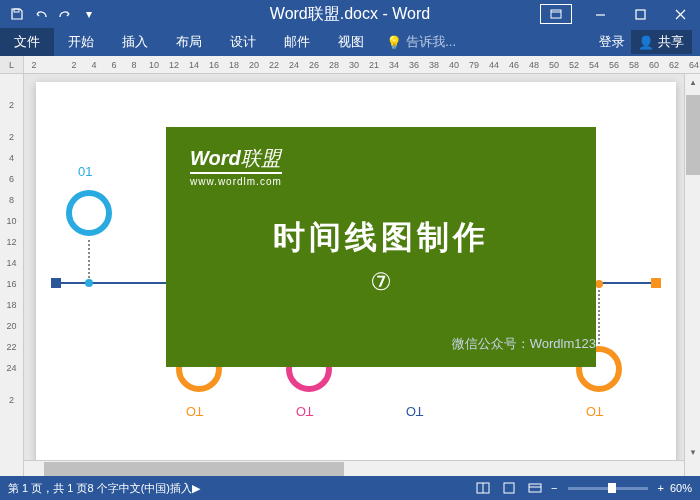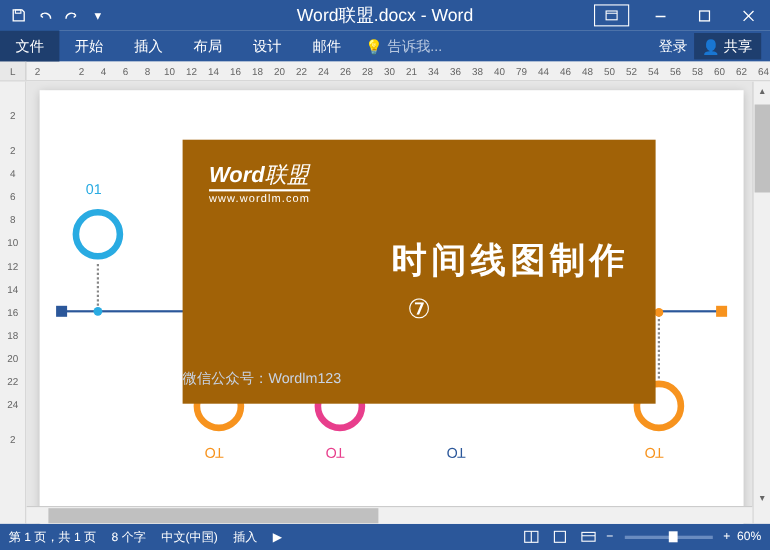--- a/index.html
+++ b/index.html
@@ -45,34 +45,34 @@
 .d2{left:159px;top:198px;background:#f7931e}
 .d3{left:269px;top:198px;background:#e83e8c}
 .d5{left:559px;top:198px;background:#f7931e}
 .label{position:absolute;font-size:13px;font-weight:normal}
 .l1{left:42px;top:82px;color:#29abe2}
 .lb{transform:rotate(180deg)}
 .l2{left:150px;top:322px;color:#f7931e}
 .l3{left:260px;top:322px;color:#e83e8c}
 .l4{left:370px;top:322px;color:#2b579a}
 .l5{left:550px;top:322px;color:#f7931e}
-.overlay{position:absolute;left:130px;top:45px;width:430px;height:240px;background:#a16207;color:#fff;padding:18px 24px}
+.overlay{position:absolute;left:130px;top:45px;width:430px;height:240px;background:#4d7c0f;color:#fff;padding:18px 24px}
 .logo{font-size:20px;font-weight:bold;font-style:italic}
 .logo-g{font-weight:normal}
 .url{font-size:10px;border-top:2px solid #fff;display:inline-block;padding-top:2px;letter-spacing:1px}
-.ov-title{font-size:32px;text-align:right;margin-top:28px;font-weight:bold;letter-spacing:4px}
+.ov-title{font-size:32px;text-align:center;margin-top:28px;font-weight:bold;letter-spacing:4px}
 .ov-num{text-align:center;font-size:24px;margin-top:8px}
-.ov-wechat{position:absolute;bottom:14px;left:0;right:0;text-align:left;font-size:13px;color:#c8d4e6}
+.ov-wechat{position:absolute;bottom:14px;left:0;right:0;text-align:right;font-size:13px;color:#c8d4e6}
 .scroll-v{position:absolute;right:0;top:0;width:16px;height:100%;background:#f0f0f0;border-left:1px solid #ccc}
 .scroll-thumb{width:14px;height:80px;background:#c0c0c0;margin:1px;position:absolute;top:20px}
 .scroll-arr{width:16px;height:16px;display:flex;align-items:center;justify-content:center;position:absolute;font-size:9px;color:#666}
 .scroll-v .sa-up{top:0}.scroll-v .sa-dn{bottom:16px}
 .scroll-h{position:absolute;bottom:0;left:0;height:16px;width:calc(100% - 16px);background:#f0f0f0;border-top:1px solid #ccc}
 .scroll-h .thumb{height:14px;width:300px;background:#c0c0c0;position:absolute;left:20px;top:1px}
-.statusbar{height:24px;background:#2b579a;color:#fff;display:flex;align-items:center;font-size:11px;padding:0 8px;gap:14px}
+.statusbar{height:24px;background:#2b579a;color:#fff;display:flex;align-items:center;font-size:11px;padding:0 8px;}
 .status-right{margin-left:auto;display:flex;align-items:center;gap:6px}
 .view-btn{width:20px;height:16px;display:flex;align-items:center;justify-content:center;cursor:pointer}
 .zoom-slider{width:80px;height:3px;background:#6a8cc0;position:relative;margin:0 4px}
 .zoom-thumb{width:8px;height:10px;background:#fff;position:absolute;left:40px;top:-4px}
 </style>
 </head>
 <body>
 
 <div class="titlebar">
   <div class="qat">
@@ -120,20 +120,21 @@
   </div>
 </div>
 
 <div class="ribbon">
   <div class="tab file">文件</div>
   <div class="tab">开始</div>
   <div class="tab">插入</div>
   <div class="tab">布局</div>
   <div class="tab">设计</div>
   <div class="tab">邮件</div>
+  <div class="tab">视图</div>
   <div class="tell-me">
       <span>💡</span>
       <span>告诉我...</span>
     </div>
   <div class="ribbon-right">
     <div>登录</div>
     <div class="share-btn">
         <span>👤</span>
         <span>共享</span>
       </div>

